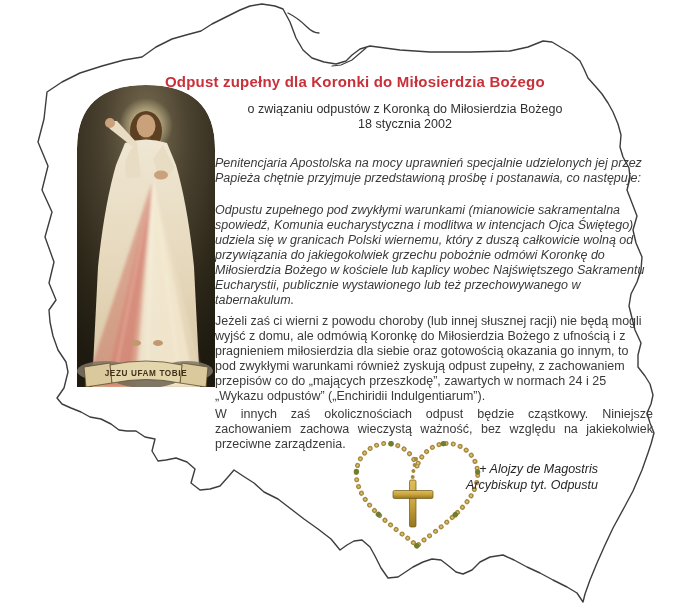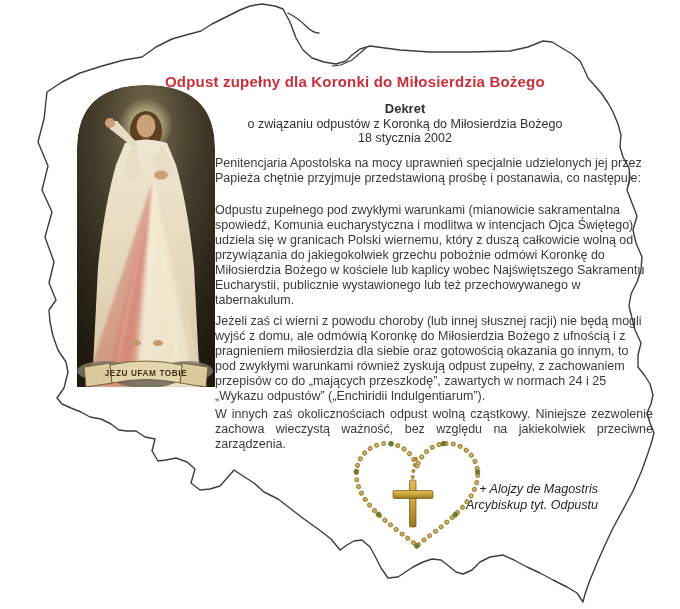--- a/index.html
+++ b/index.html
@@ -10,27 +10,27 @@
   svg{display:block;}
   .map-svg{position:absolute;left:0;top:0;}
   .holy-image{position:absolute;left:64px;top:85px;width:138px;height:302px;padding-left:13px;}
   .doc-title{
     position:absolute;left:165px;top:73px;width:480px;
     font-size:15px;font-weight:bold;color:#c8303a;letter-spacing:.2px;
   }
   .decree-head{position:absolute;left:165px;top:102px;width:480px;text-align:center;font-size:12.5px;line-height:14.5px;color:#2f2f2f;}
   .decree-head .h{font-weight:bold;font-size:13px;}
   .para{position:absolute;left:215px;width:436px;font-size:12.5px;line-height:15px;color:#3a3a3a;}
-  .p1{top:156px;}
-  .p2{top:203px;}
+  .p1{top:156px;font-style:italic;}
+  .p2{top:203px;font-style:italic;}
   .p3{top:314px;}
   .p4{top:407px;width:438px;text-align:justify;}
   .signature{
     position:absolute;left:380px;top:462px;width:218px;text-align:right;
-    font-style:italic;font-size:12.5px;line-height:15.5px;color:#262626;margin-top:20px;
+    font-style:italic;font-size:12.5px;line-height:15.5px;color:#262626;
   }
 </style>
 </head>
 <body>
 
 <div class="stage">
 
   <svg class="map-svg" width="680" height="609" viewBox="0 0 680 609">
     <defs>
       <linearGradient id="goldCross" x1="0" y1="0" x2="0" y2="1">
@@ -129,28 +129,27 @@
           <path d="M 33 280 Q 69 272 105 280 L 103 298 Q 69 291 35 298 Z" fill="#e3d5ac" stroke="#5f4c2a" stroke-width="0.8"></path>
           <text x="69" y="291" text-anchor="middle" font-size="8.2" font-weight="bold" fill="#42311a" letter-spacing="0.6">JEZU UFAM TOBIE</text>
         </g>
       </g>
     </svg>
   </div>
 
   <div class="doc-title">Odpust zupełny dla Koronki do Miłosierdzia Bożego</div>
 
   <div class="decree-head">
-    <div class="h">Dekret</div>
     <div>o związaniu odpustów z Koronką do Miłosierdzia Bożego</div>
     <div>18 stycznia 2002</div>
   </div>
 
   <div class="para p1">Penitencjaria Apostolska na mocy uprawnień specjalnie udzielonych jej przez Papieża chętnie przyjmuje przedstawioną prośbę i postanawia, co następuje:</div>
   <div class="para p2">Odpustu zupełnego pod zwykłymi warunkami (mianowicie sakramentalna spowiedź, Komunia eucharystyczna i modlitwa w intencjach Ojca Świętego) udziela się w granicach Polski wiernemu, który z duszą całkowicie wolną od przywiązania do jakiegokolwiek grzechu pobożnie odmówi Koronkę do Miłosierdzia Bożego w kościele lub kaplicy wobec Najświętszego Sakramentu Eucharystii, publicznie wystawionego lub też przechowywanego w tabernakulum.</div>
   <div class="para p3">Jeżeli zaś ci wierni z powodu choroby (lub innej słusznej racji) nie będą mogli wyjść z domu, ale odmówią Koronkę do Miłosierdzia Bożego z ufnością i z pragnieniem miłosierdzia dla siebie oraz gotowością okazania go innym, to pod zwykłymi warunkami również zyskują odpust zupełny, z zachowaniem przepisów co do „mających przeszkodę”, zawartych w normach 24 i 25 „Wykazu odpustów” („Enchiridii Indulgentiarum”).</div>
-  <div class="para p4">W innych zaś okolicznościach odpust wolną cząstkowy. Niniejsze zezwolenie zachowa wieczystą ważność, bez względu na jakiekolwiek przeciwne zarządzenia.</div>
+  <div class="para p4">W innych zaś okolicznościach odpust będzie cząstkowy. Niniejsze zachowaniem zachowa wieczystą ważność, bez względu na jakiekolwiek przeciwne zarządzenia.</div>
 
   <div class="signature">
     <div>+ Alojzy de Magostris</div>
     <div>Arcybiskup tyt. Odpustu</div>
   </div>
 
 </div>
 
 </body></html>

